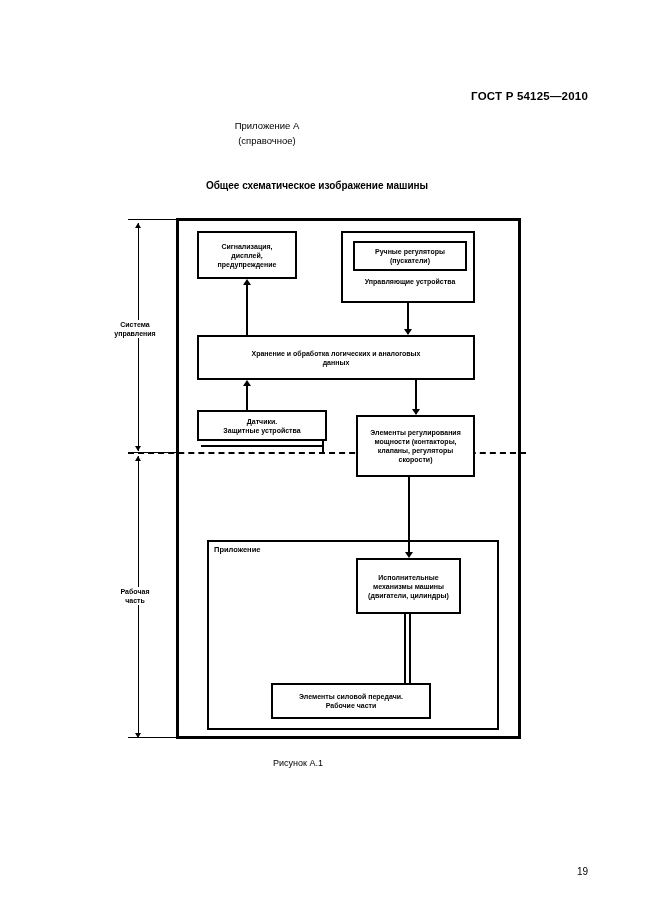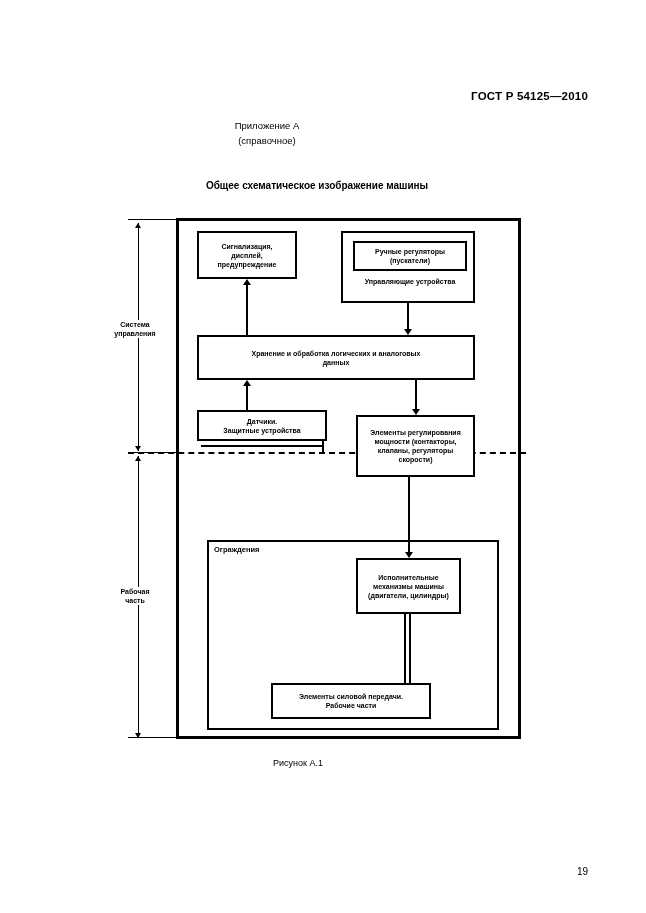--- a/index.html
+++ b/index.html
@@ -268,21 +268,21 @@
     <span class="line">(справочное)</span>
   </div>
 
   <div class="fig-title">Общее схематическое изображение машины</div>
 
   <div class="diagram">
 
     <div class="outer-frame"></div>
 
     <div class="guard-frame"></div>
-    <div class="guard-label">Ограждения</div>
+    <div class="guard-label">Приложение</div>
 
     <div class="dashed-sep"></div>
 
     <div class="vline" id="conn-storage-signal"></div>
     <div class="arrow-up" id="arr-storage-signal"></div>
 
     <div class="vline" id="conn-ctrl-storage"></div>
     <div class="arrow-down" id="arr-ctrl-storage"></div>
 
     <div class="vline" id="conn-sensors-storage"></div>

